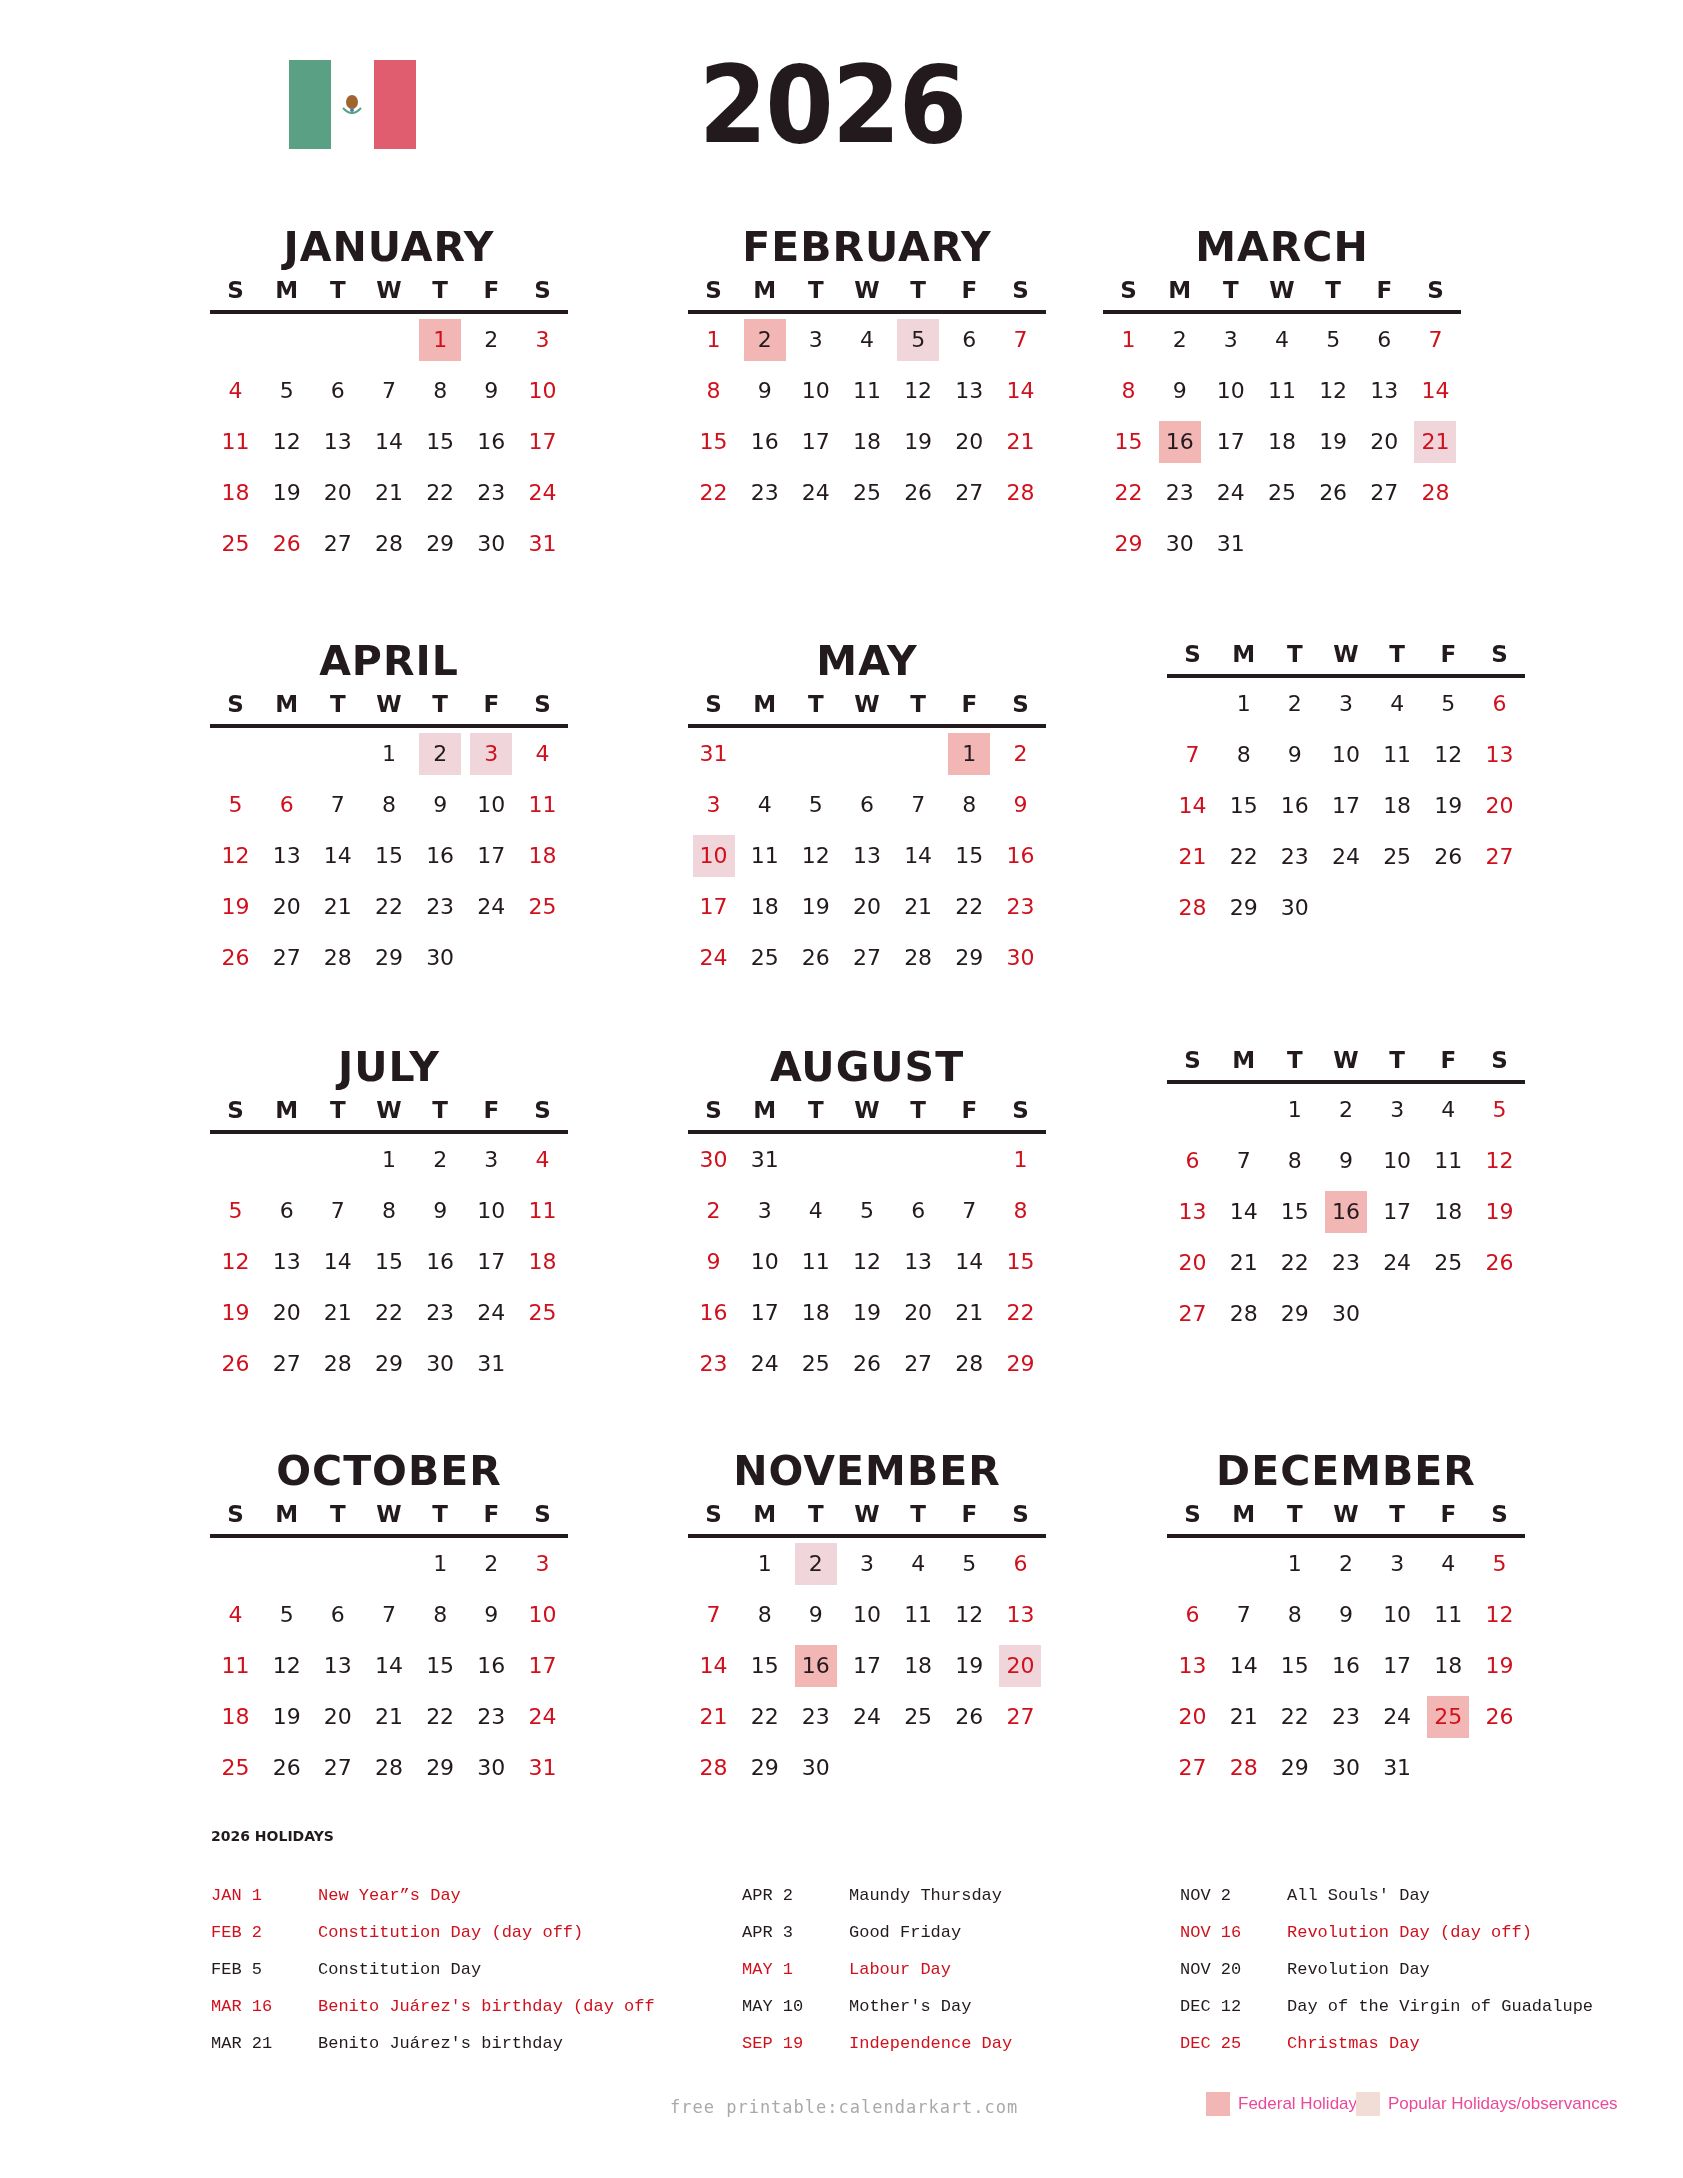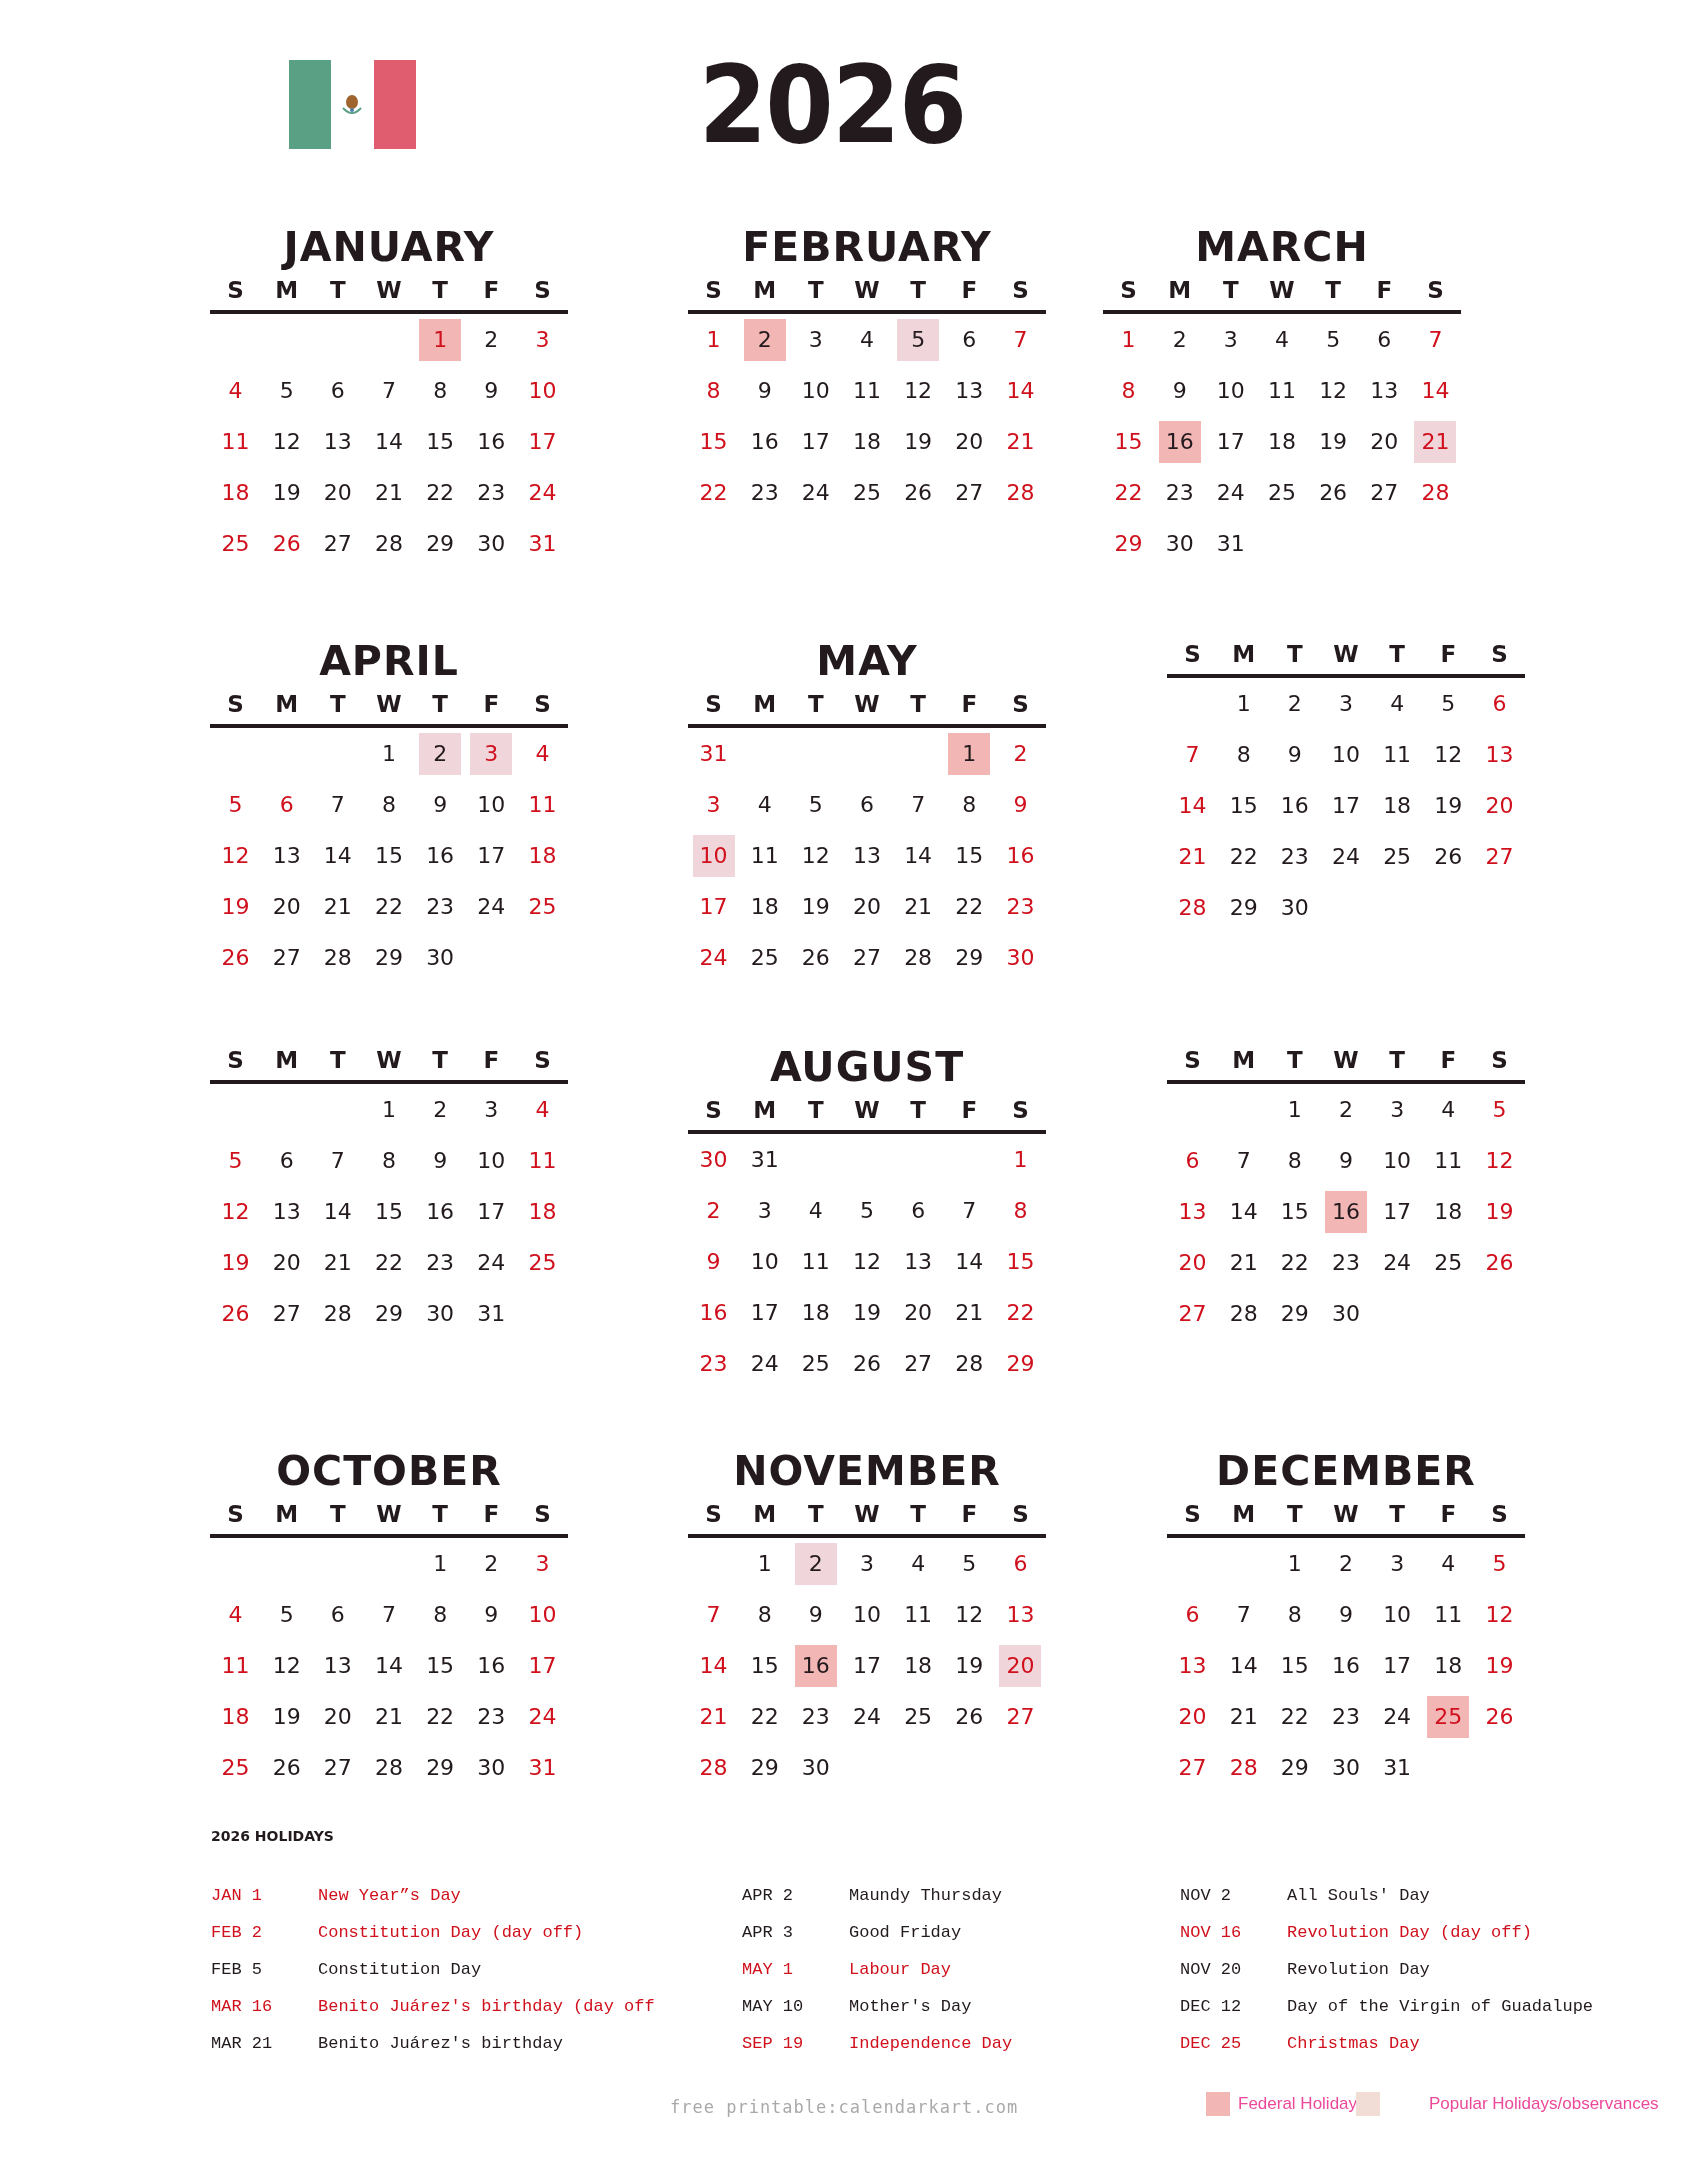--- a/index.html
+++ b/index.html
@@ -737,20 +737,21 @@
         </div>
         <div class="cell">
           <span></span>
         </div>
         <div class="cell">
           <span></span>
         </div>
       </div>
     </div>
     <div class="month" style="left: 210px; top: 1042px;">
+      <div class="month-title">JULY</div>
       <div class="dow-row">
         <div>S</div>
         <div>M</div>
         <div>T</div>
         <div>W</div>
         <div>T</div>
         <div>F</div>
         <div>S</div>
       </div>
       <div class="rule"></div>
@@ -1531,17 +1532,17 @@
         <span>Christmas Day</span>
       </div>
     </div>
   </div>
 
 <div class="footer-brand">free printable:calendarkart.com</div>
 <div class="legend" style="left:1206px;">
   <div class="sw" style="background:#f2b6b5" title="#f2b6b5"></div>
   <span>Federal Holidays</span>
 </div>
-<div class="legend" style="left:1356px;gap:41px;">
+<div class="legend" style="left:1356px;">
   <div class="sw" style="background:#f2dcd6" title="#f2dcd6"></div>
   <span>Popular Holidays/observances</span>
 </div>
 
 
 </body></html>

